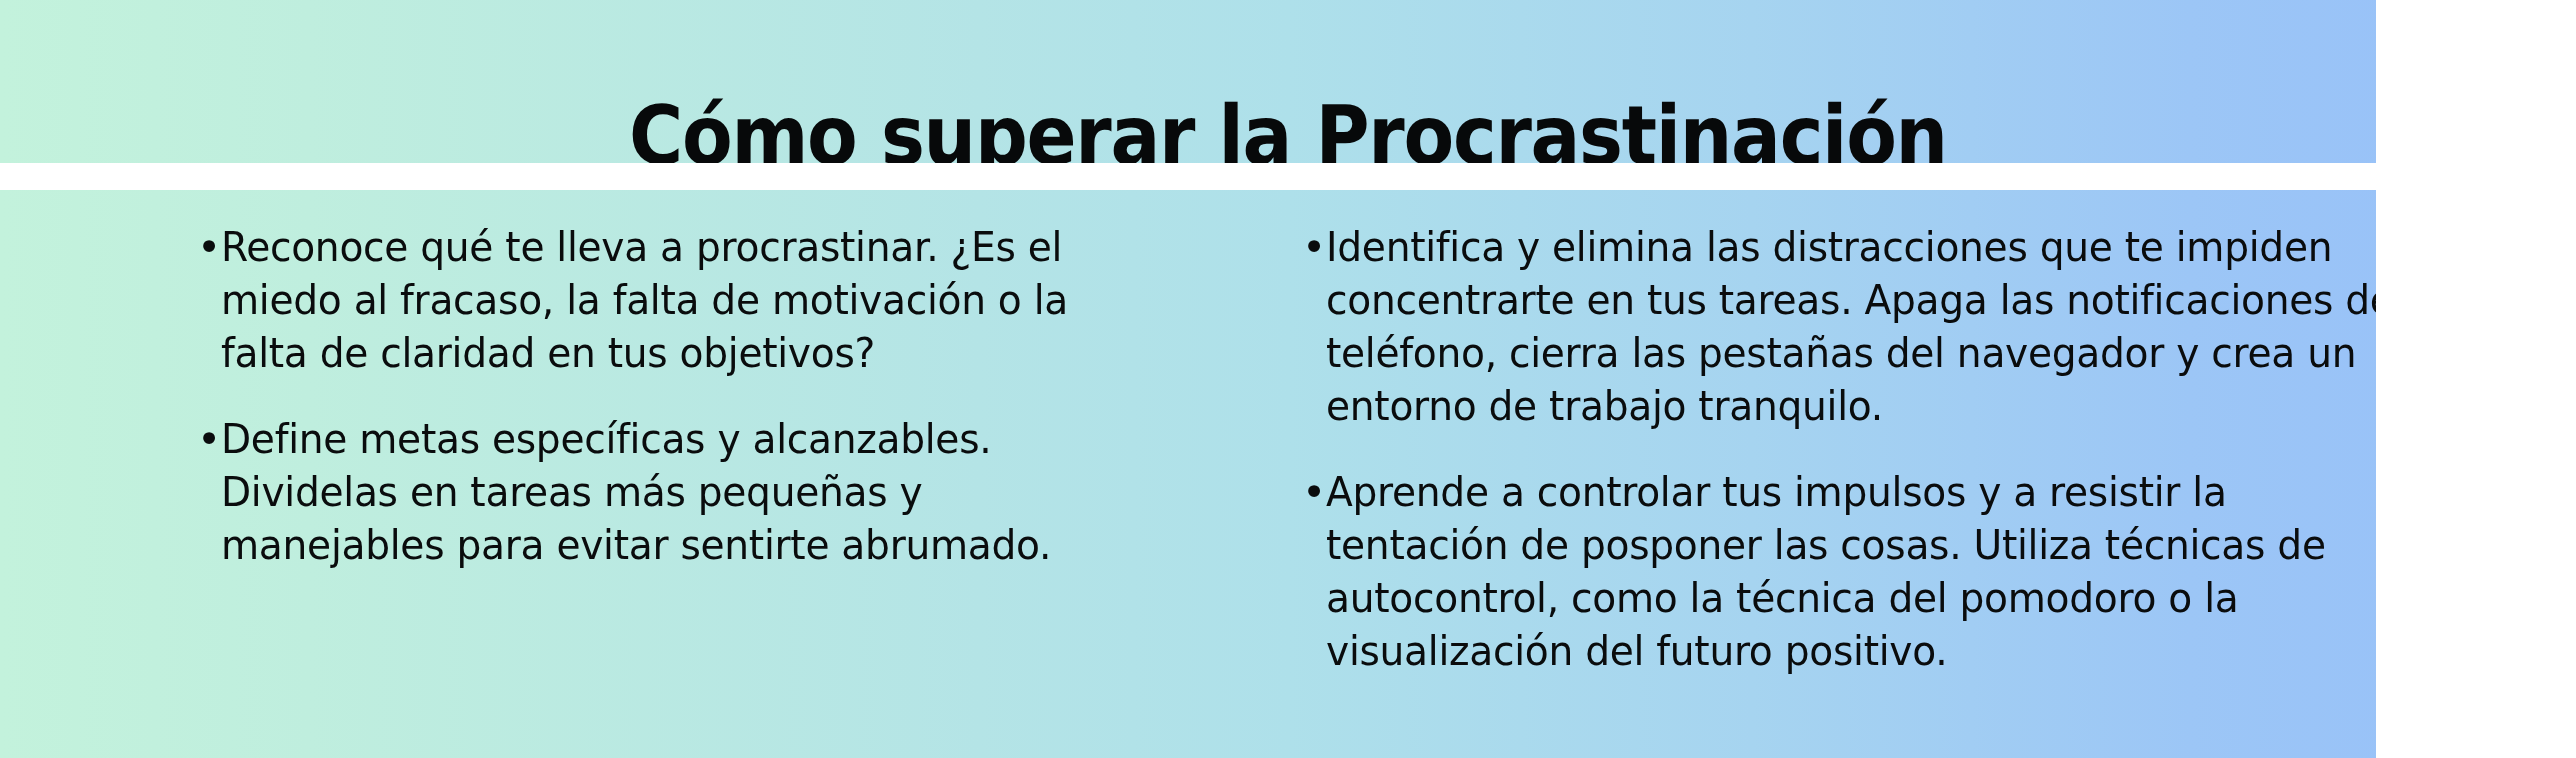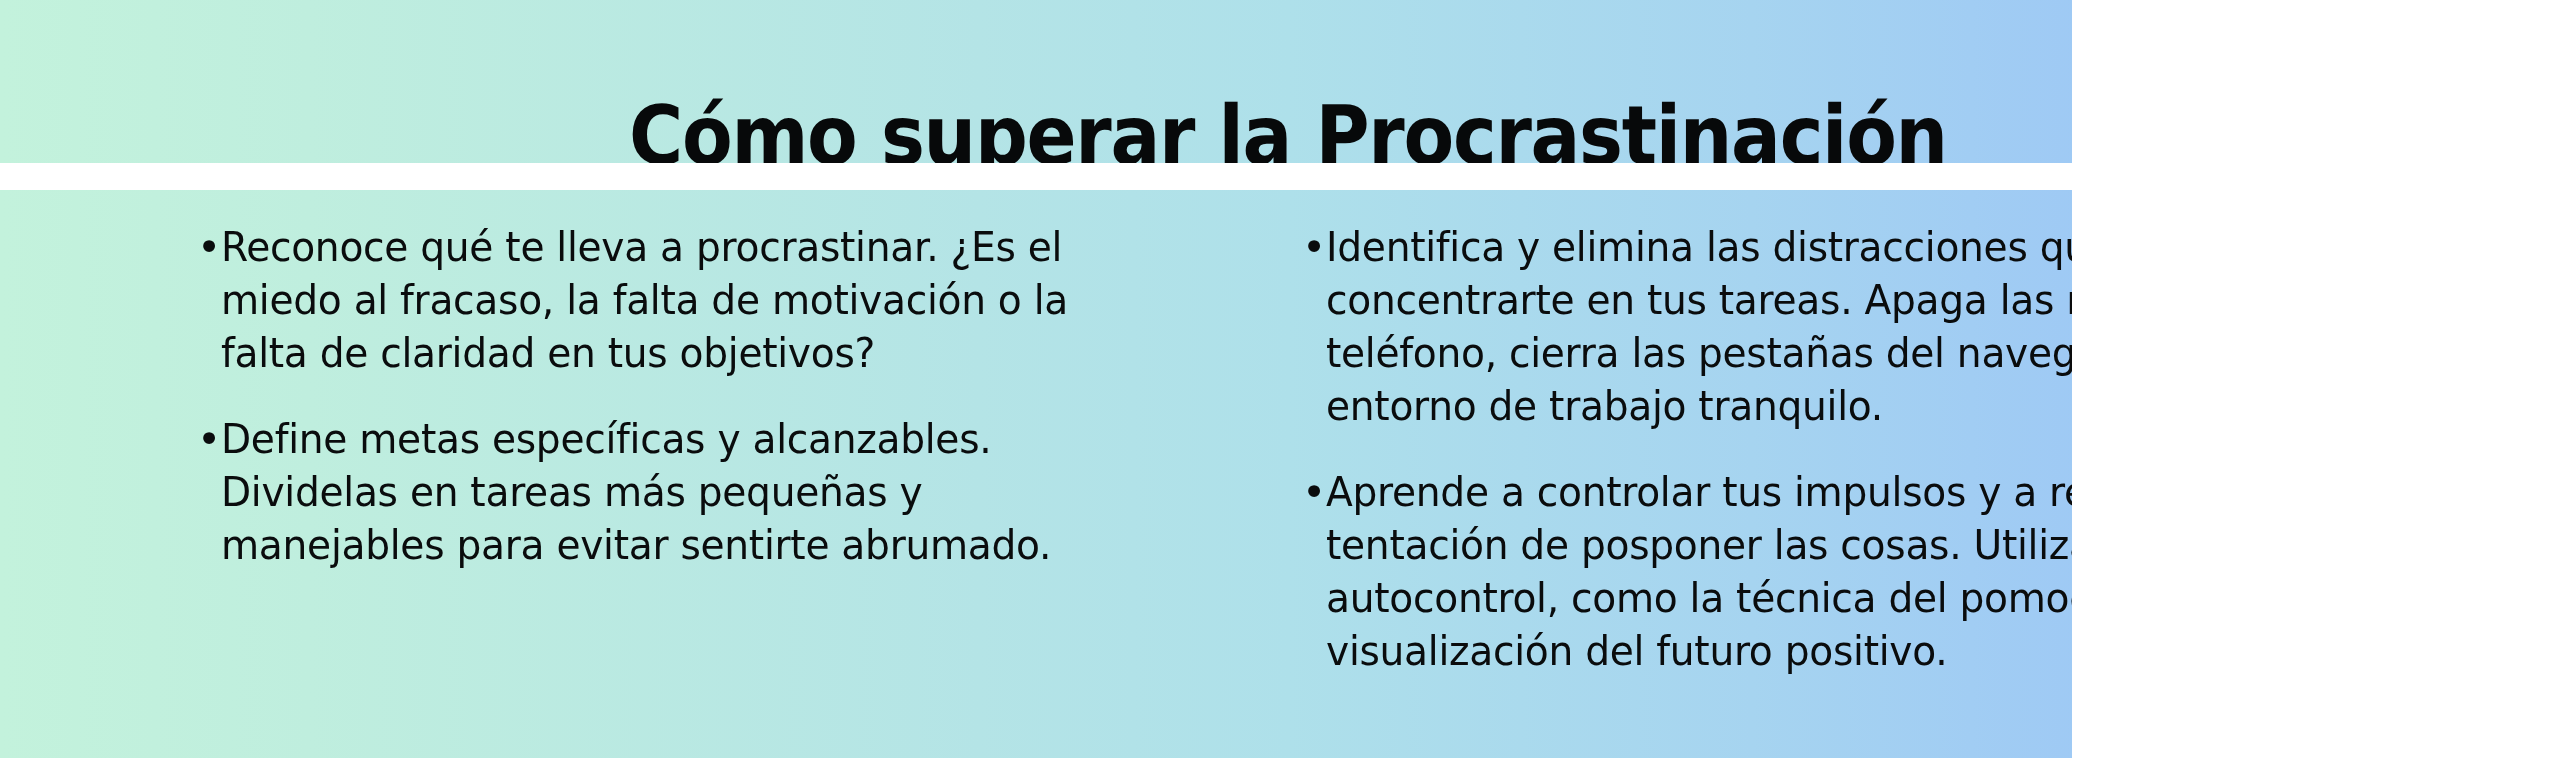--- a/index.html
+++ b/index.html
@@ -3,21 +3,21 @@
 <meta charset="utf-8">
 <style>
   html, body {
     margin: 0;
     padding: 0;
     background: #ffffff;
   }
 
   #slide {
     position: relative;
-    width: 2072px;
+    width: 2376px;
     height: 759px;
     background: #fdba74;
     overflow: hidden;
     font-family: "Liberation Sans", sans-serif;
   }
 
   
   .band {
     position: absolute;
     left: 0;

